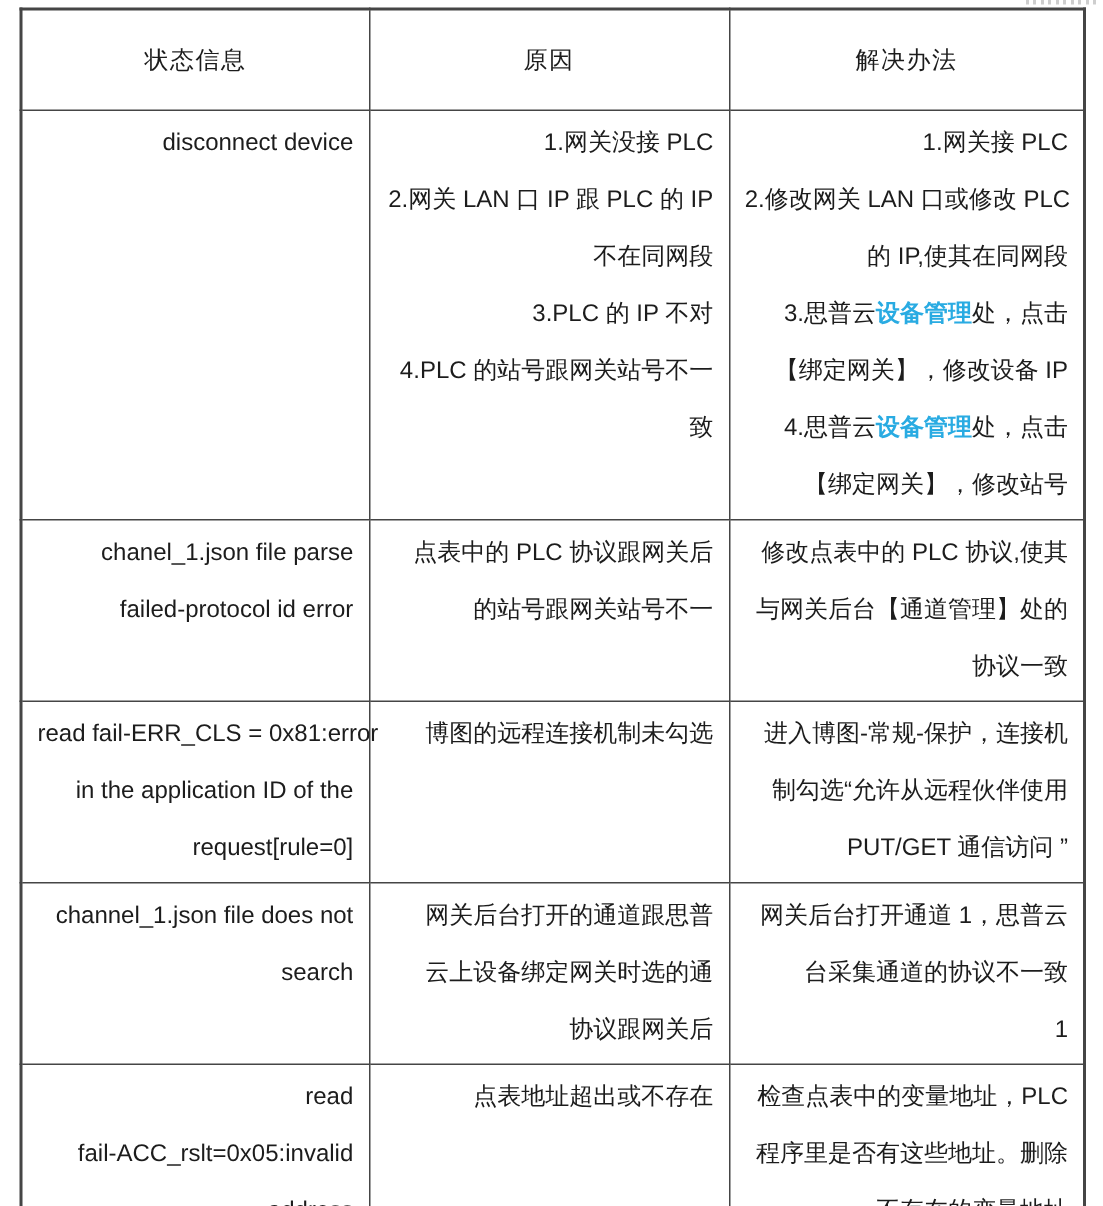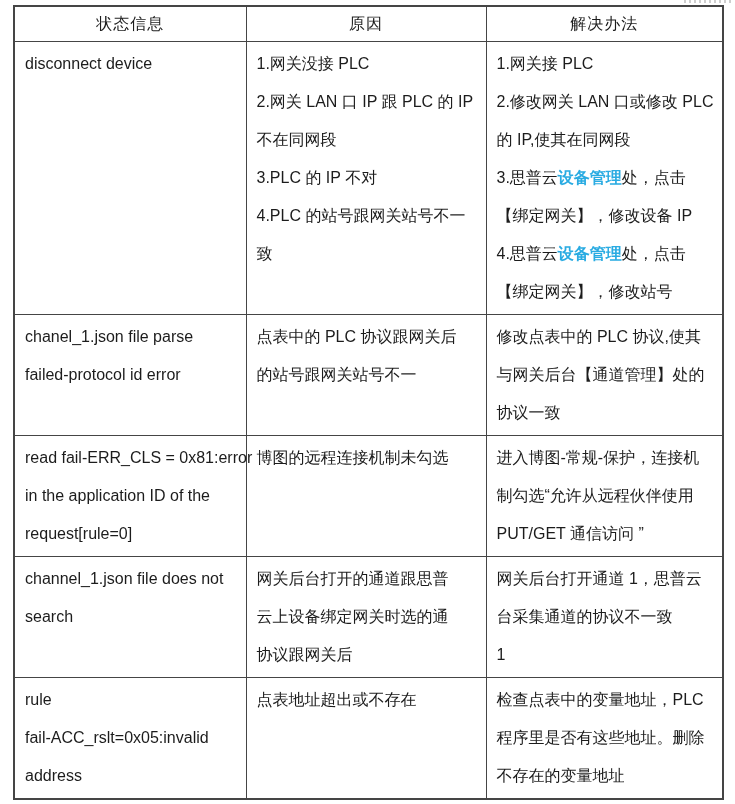--- a/index.html
+++ b/index.html
@@ -17,24 +17,25 @@
   table{
     border-collapse:collapse;table-layout:fixed;width:709px;
     border:2px solid #454545;
   }
   th,td{
     border:1px solid #454545;
     vertical-align:top;
     padding:3px 10px 3px 10px;
     font-size:16px;
     font-weight:400;
+    text-align:right;
   }
   th{
     text-align:center;vertical-align:middle;
-    height:30px;padding:2px 4px;
+    height:30px;padding:18px 4px;
     letter-spacing:1px;
   }
   td .line{
     line-height:38px;
     white-space:nowrap;
   }
   .seg-blue{font-weight:700;}
 </style>
 </head>
 <body>
@@ -119,21 +120,21 @@
             <div class="line"><span>协议跟网关后</span></div>
           </td>
           <td>
             <div class="line"><span>网关后台打开通道 1，思普云</span></div>
             <div class="line"><span>台采集通道的协议不一致</span></div>
             <div class="line"><span>1</span></div>
           </td>
         </tr>
         <tr>
           <td>
-            <div class="line"><span>rule</span></div>
+            <div class="line"><span>read</span></div>
             <div class="line"><span>fail-ACC_rslt=0x05:invalid</span></div>
             <div class="line"><span>address</span></div>
           </td>
           <td>
             <div class="line"><span>点表地址超出或不存在</span></div>
           </td>
           <td>
             <div class="line"><span>检查点表中的变量地址，PLC</span></div>
             <div class="line"><span>程序里是否有这些地址。删除</span></div>
             <div class="line"><span>不存在的变量地址</span></div>

